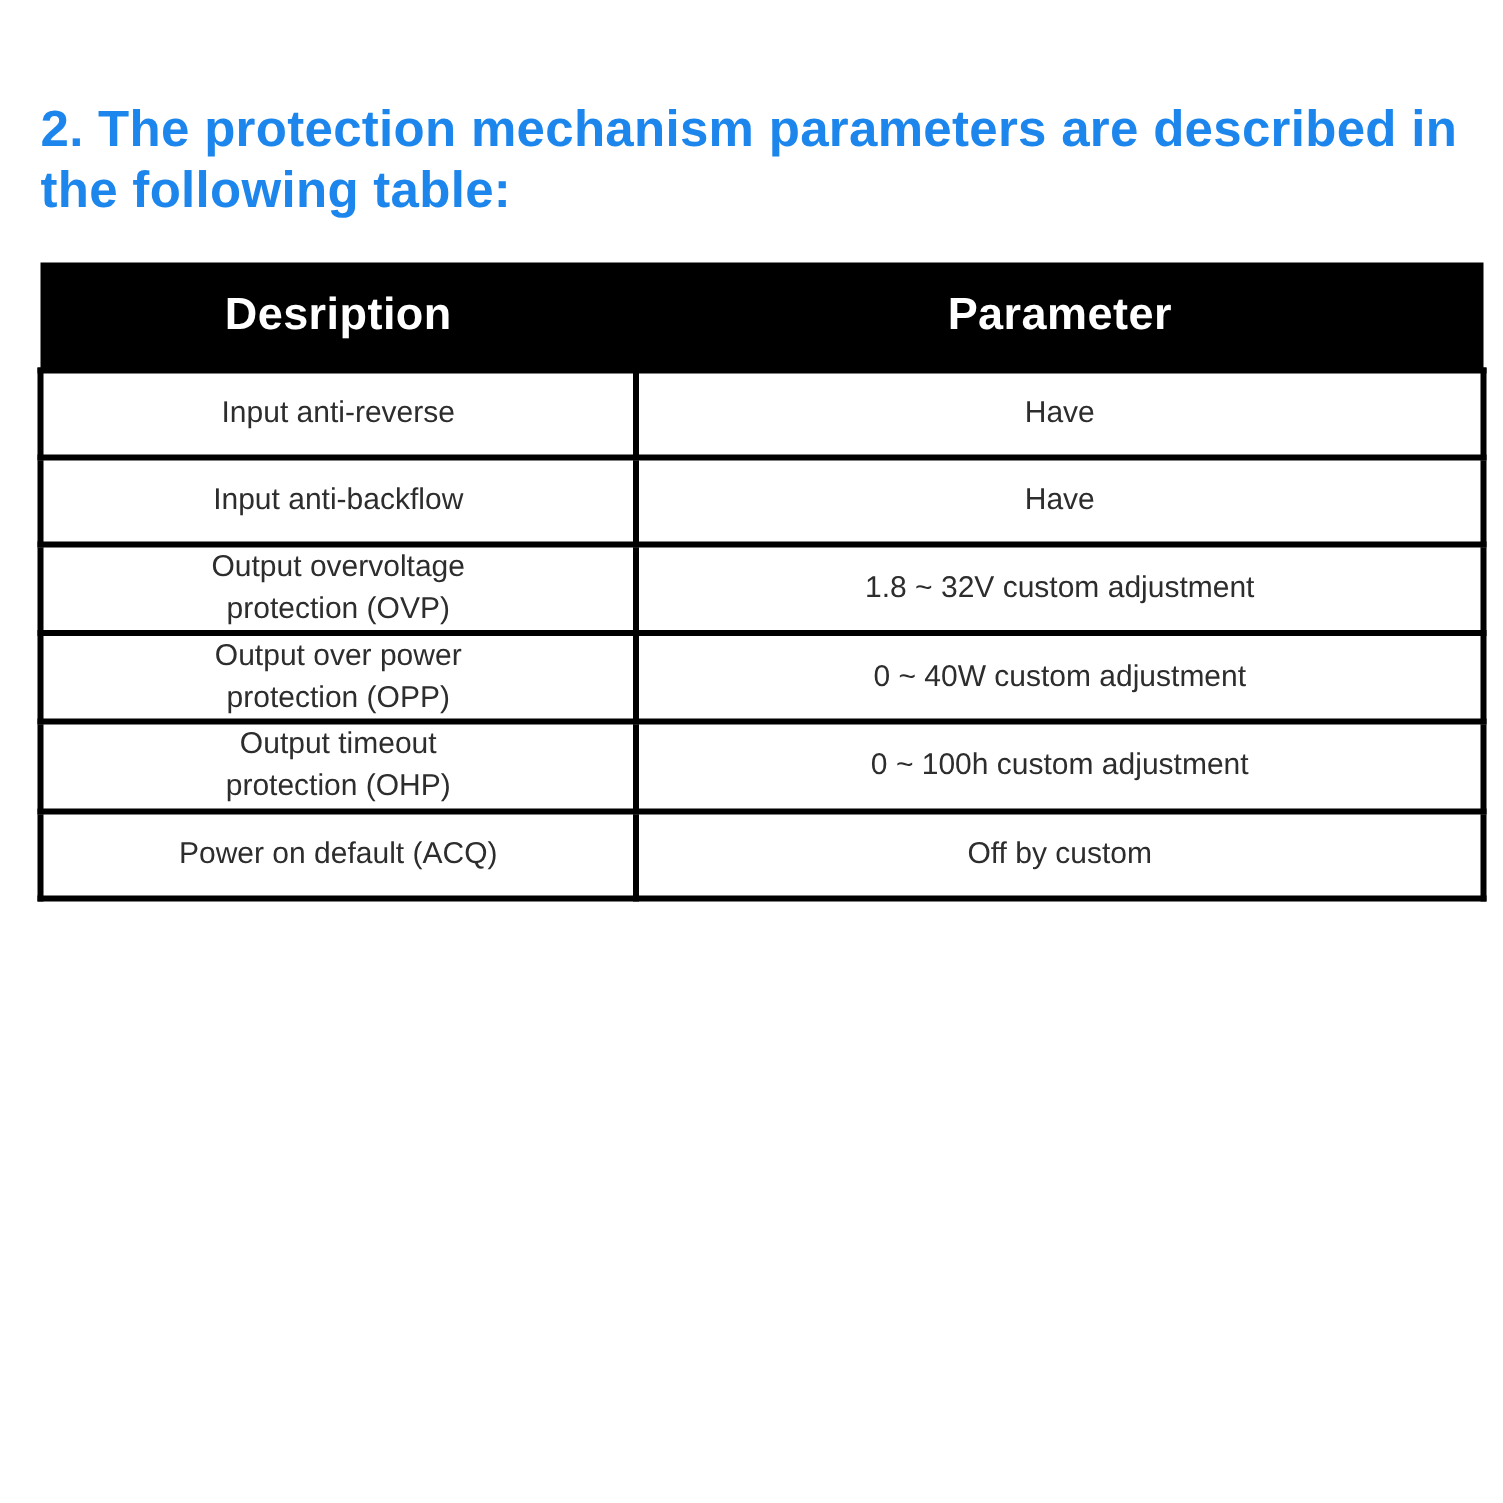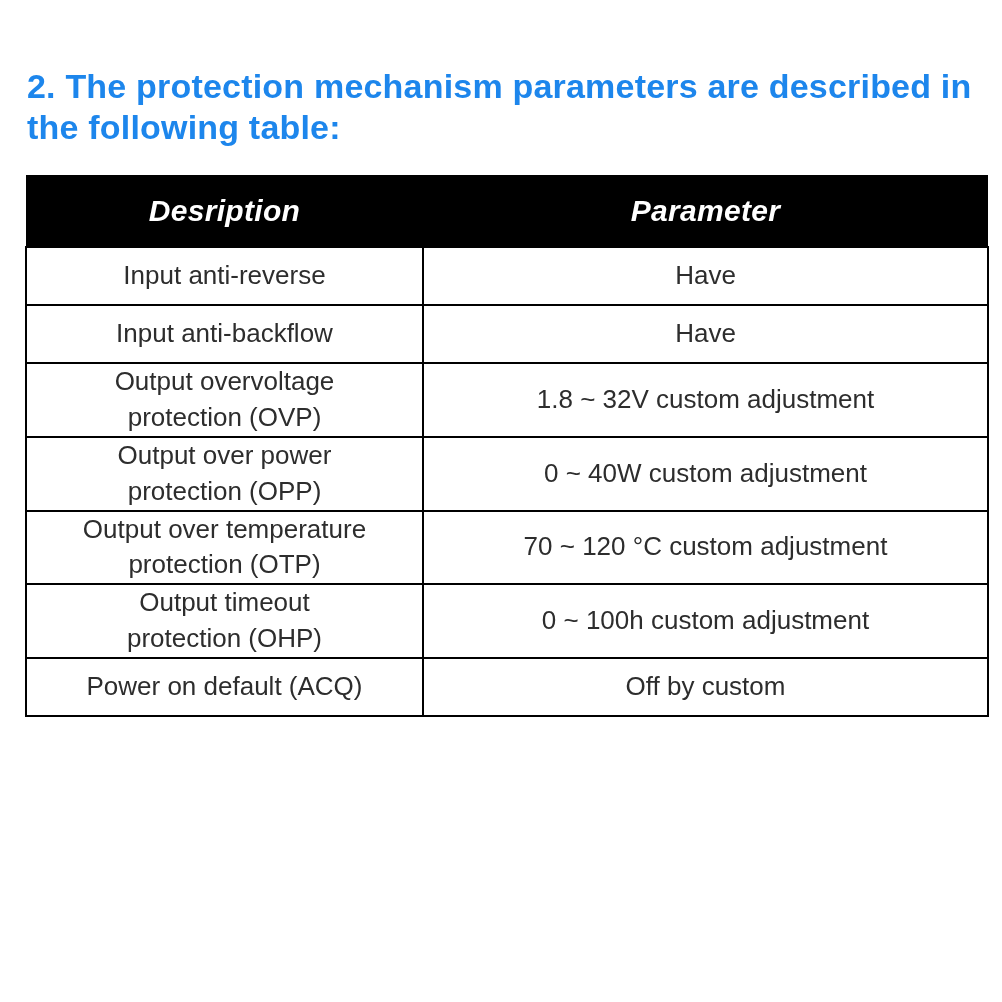--- a/index.html
+++ b/index.html
@@ -37,28 +37,27 @@
   }
   .param-table thead th {
     height: 72px;
     background: #000000;
     color: #ffffff;
     font-size: 30px;
     font-weight: 700;
     vertical-align: middle;
     border: none;
     letter-spacing: 0.3px;
-    font-style: italic;
   }
   .param-table tbody td {
     height: 58px;
-    border: 2px solid #000000;
+    border: 4px solid #000000;
     text-align: center;
     vertical-align: middle;
-    font-size: 26px;
+    font-size: 20px;
     line-height: 1.38;
     color: #2d2d2d;
     white-space: pre-line;
     padding: 0 6px;
   }
 </style>
 </head>
 <body>
 
 <div class="page">
@@ -89,25 +88,20 @@
         <td>Output overvoltage
 protection (OVP)</td>
         <td>1.8 ~ 32V custom adjustment</td>
       </tr>
       <tr>
         <td>Output over power
 protection (OPP)</td>
         <td>0 ~ 40W custom adjustment</td>
       </tr>
       <tr>
-        <td>Output over temperature
-protection (OTP)</td>
-        <td>70 ~ 120 °C custom adjustment</td>
-      </tr>
-      <tr>
         <td>Output timeout
 protection (OHP)</td>
         <td>0 ~ 100h custom adjustment</td>
       </tr>
       <tr>
         <td>Power on default (ACQ)</td>
         <td>Off by custom</td>
       </tr>
     </tbody>
   </table>

